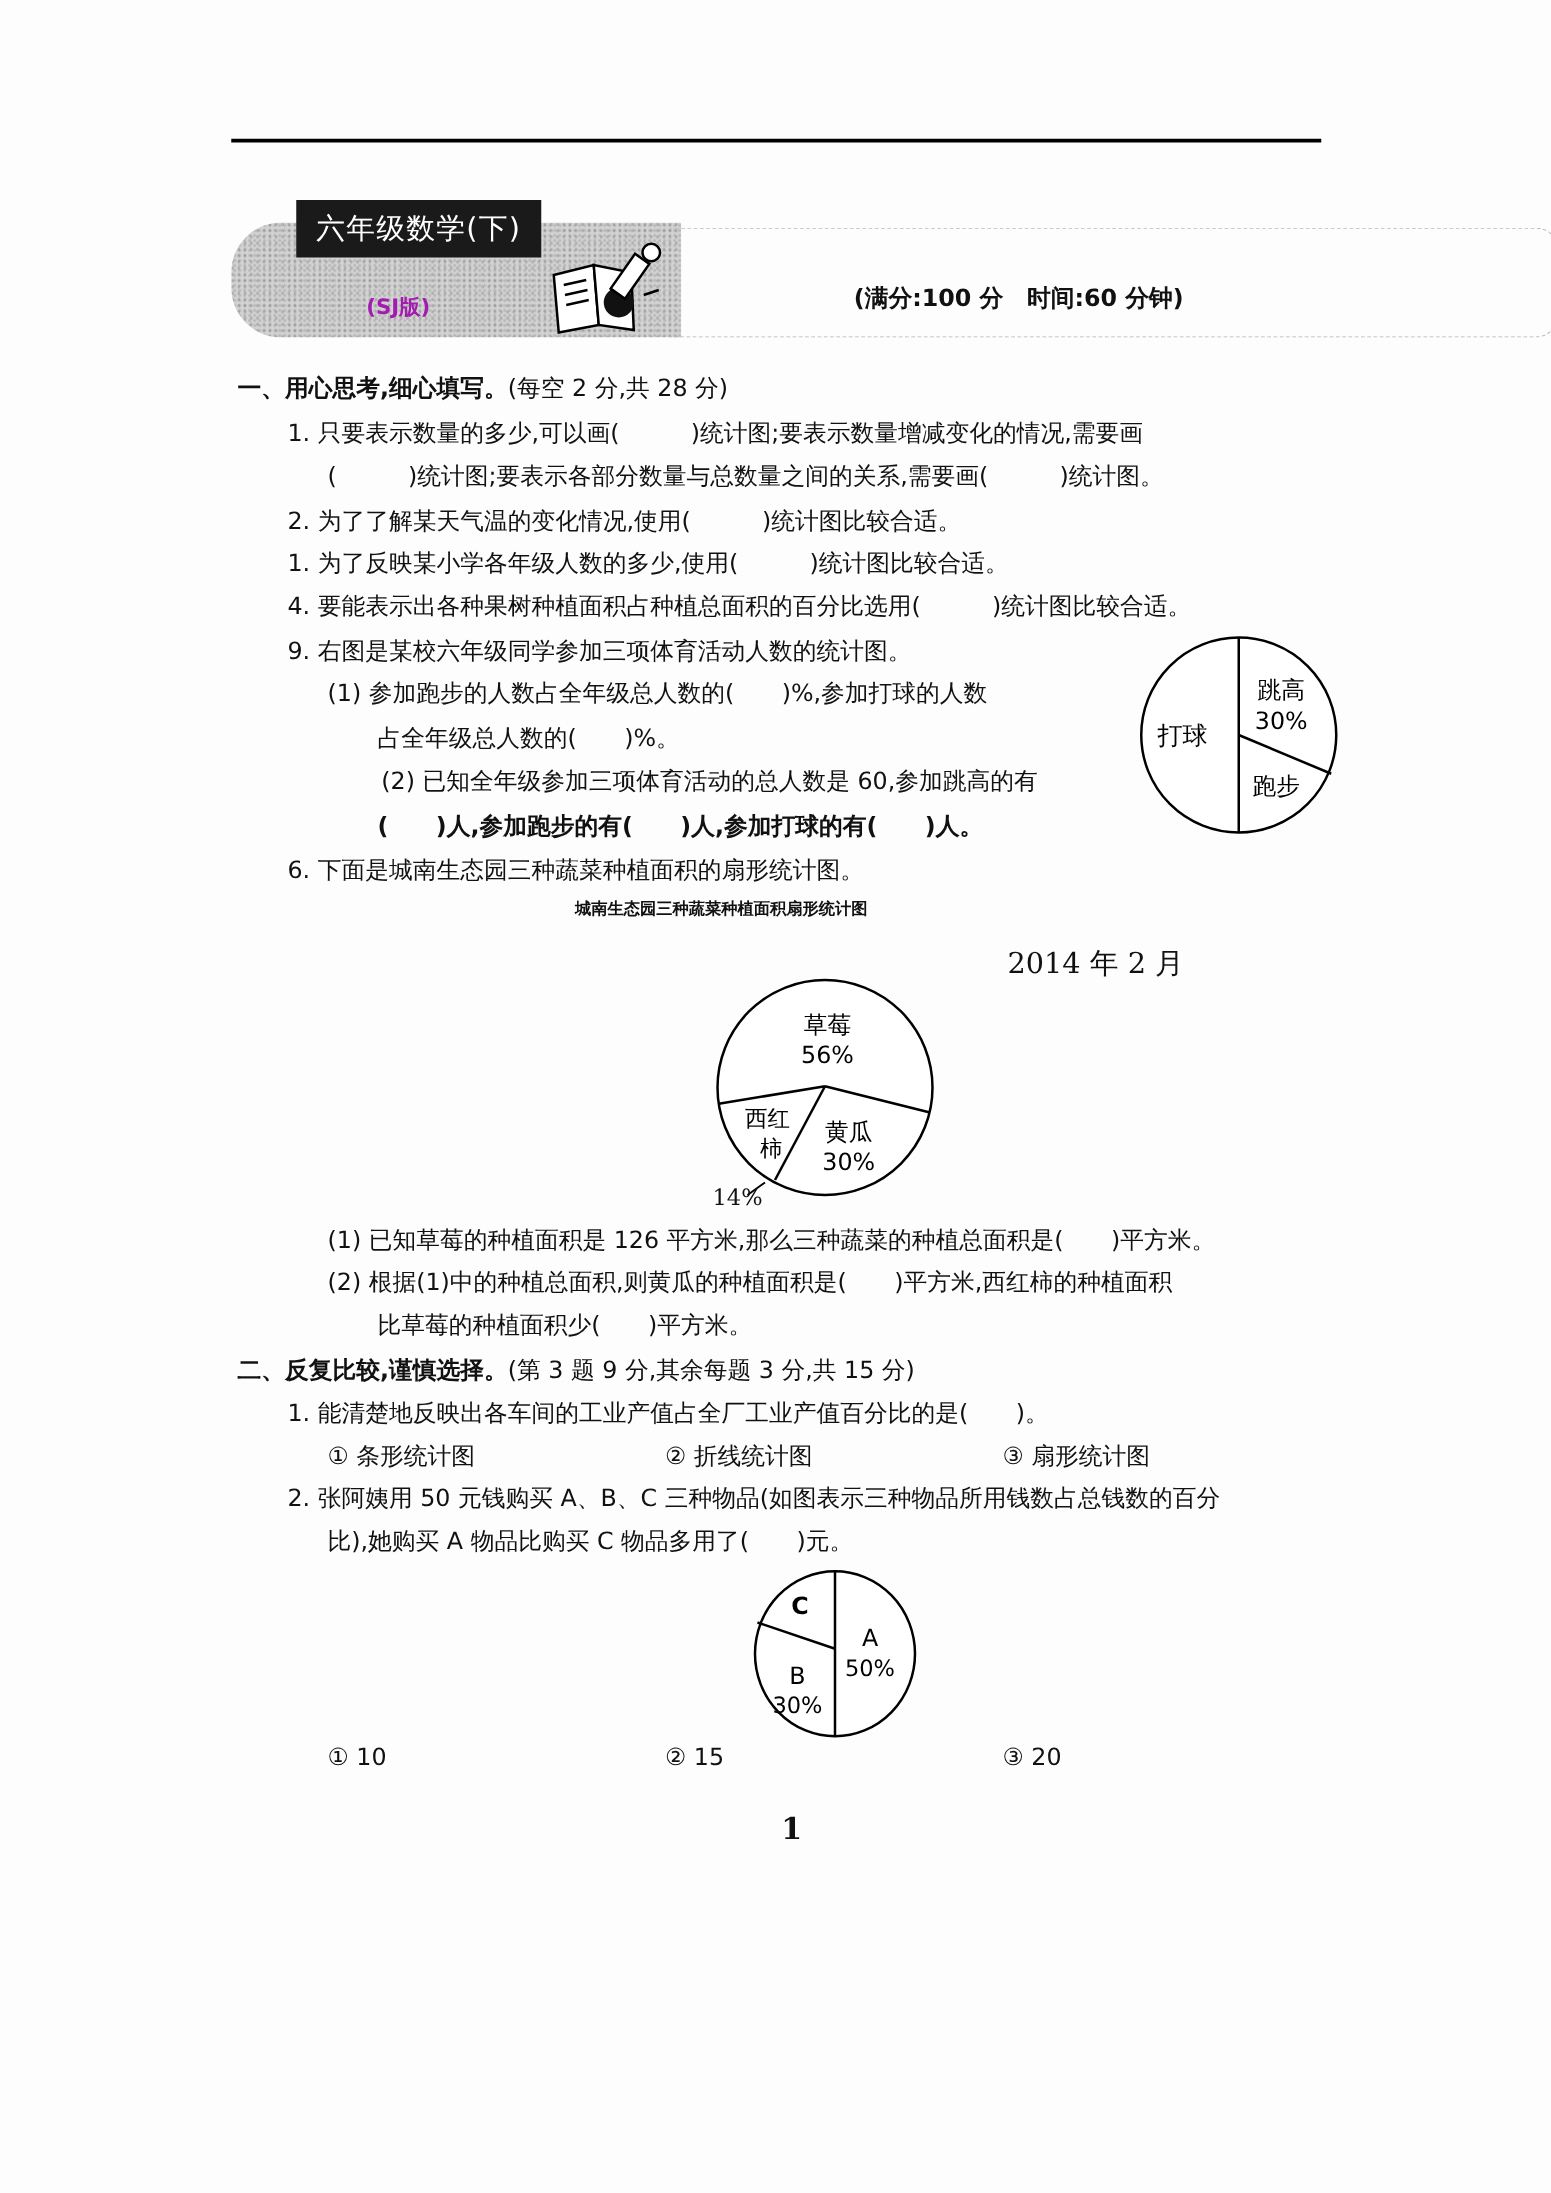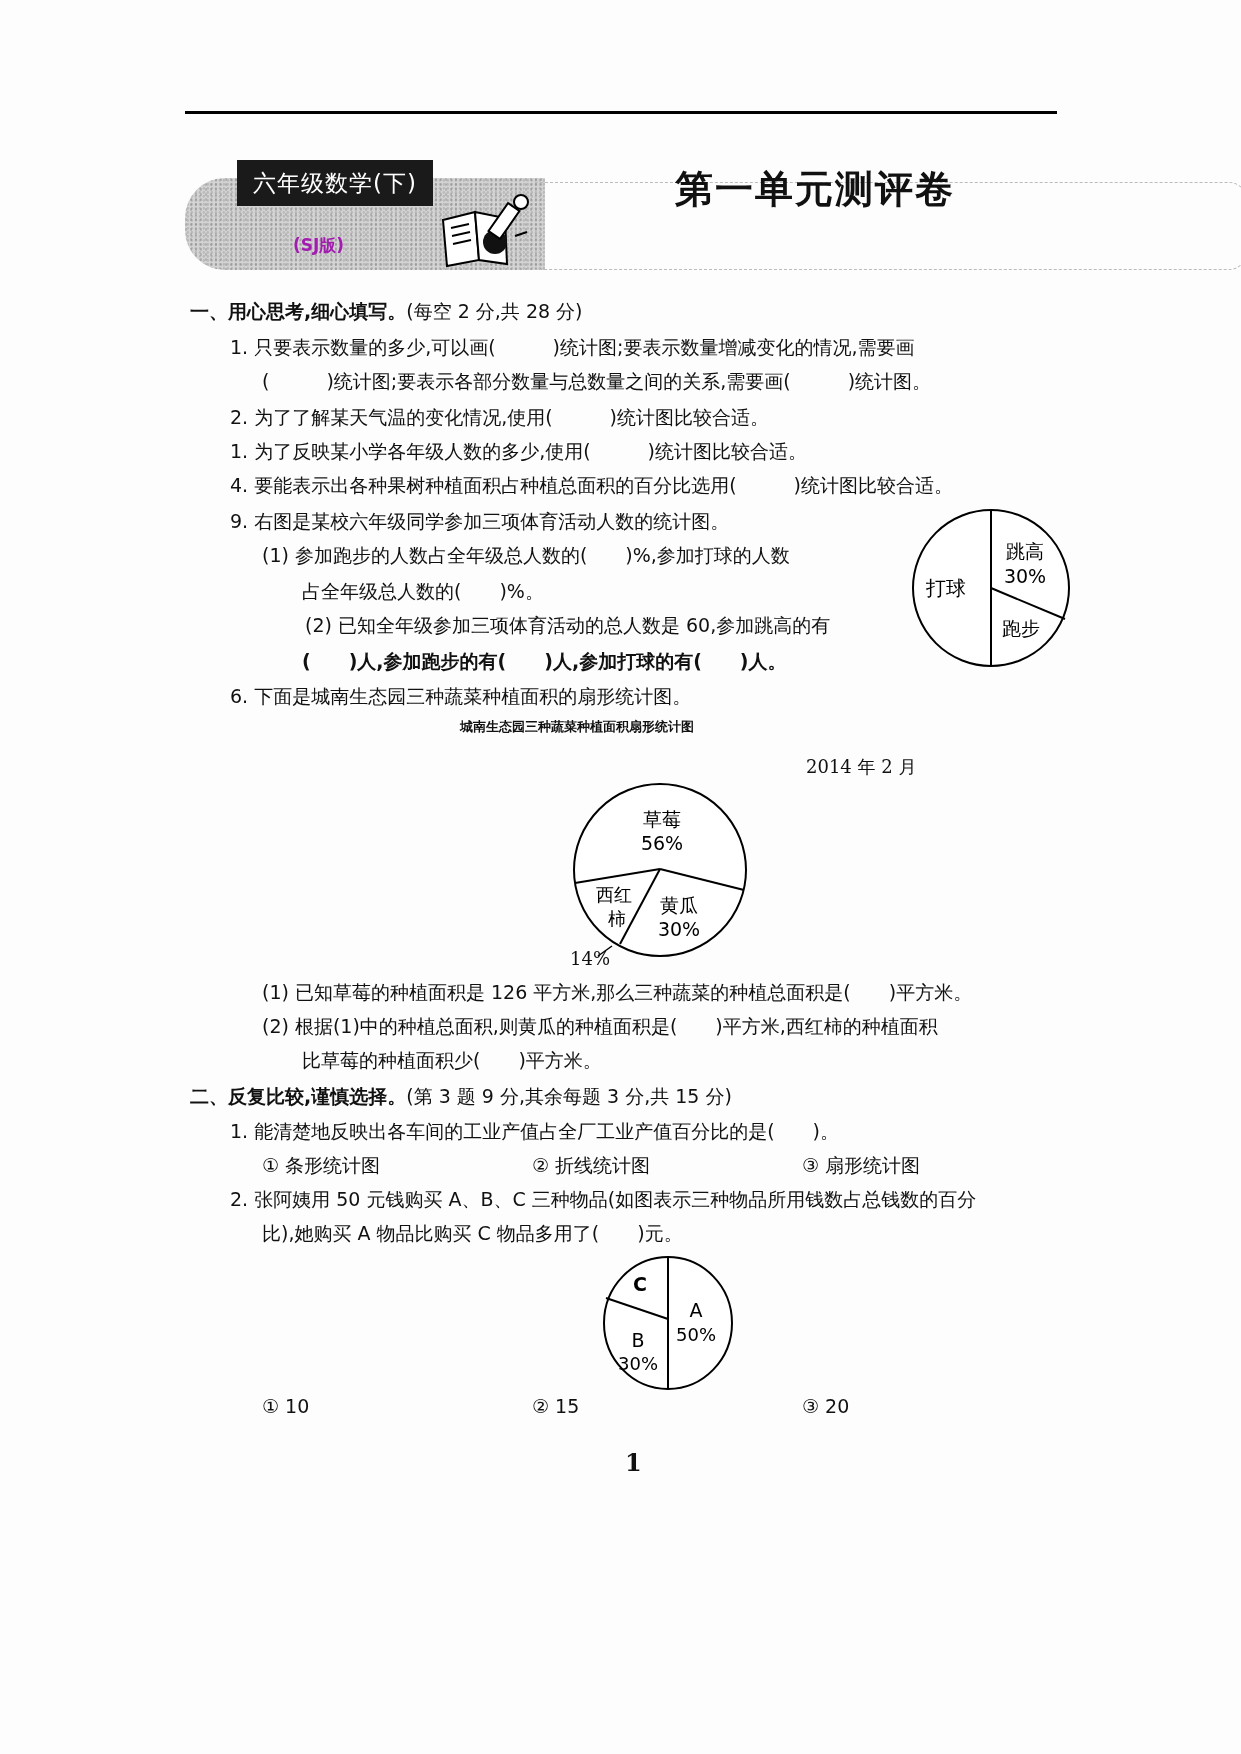--- a/index.html
+++ b/index.html
@@ -41,21 +41,21 @@
     position: absolute; left: 420px; top: 66px; width: 420px; text-align: center;
     font-size: 19px; font-weight: bold; font-family: "DejaVu Sans", sans-serif;
   }
 
   .content { position: absolute; left: 0; top: 0; width: 1241px; }
   .line { position: absolute; white-space: nowrap; font-size: 19px; line-height: 28px; font-family: "DejaVu Sans", sans-serif; }
   .sec-title { font-weight: bold; }
   .sec-title .note { font-weight: normal; }
 
   .pie-title { position: absolute; left: 460px; top: 718px; font-size: 13px; font-weight: bold; font-family: "DejaVu Sans", sans-serif; }
-  .pie-date { position: absolute; left: 806px; top: 755px; font-size: 18px; font-family: "DejaVu Serif", serif; }
+  .pie-date { position: absolute; left: 806px; top: 755px; font-size: 23px; font-family: "DejaVu Serif", serif; }
 
   svg text { font-family: "DejaVu Sans", sans-serif; }
   .page-num { position: absolute; left: 625px; top: 1448px; font-size: 24px; font-weight: bold; font-family: "DejaVu Serif", serif; }
 </style>
 </head>
 <body>
 
 <div class="top-rule"></div>
 
 <div class="banner">
@@ -67,21 +67,21 @@
     <path d="M8 30 L40 22 L44 70 L12 76 Z" fill="#fff" stroke="#000" stroke-width="2"></path>
     <path d="M44 70 L40 22 L70 28 L72 74 Z" fill="#fff" stroke="#000" stroke-width="2"></path>
     <line x1="16" y1="38" x2="34" y2="34" stroke="#000" stroke-width="2"></line>
     <line x1="17" y1="46" x2="35" y2="42" stroke="#000" stroke-width="2"></line>
     <line x1="18" y1="54" x2="36" y2="50" stroke="#000" stroke-width="2"></line>
     <circle cx="60" cy="52" r="12" fill="#111"></circle>
     <rect x="62" y="14" width="14" height="34" transform="rotate(35 69 31)" fill="#fff" stroke="#000" stroke-width="2"></rect>
     <circle cx="86" cy="12" r="7" fill="#fff" stroke="#000" stroke-width="2"></circle>
     <line x1="80" y1="46" x2="92" y2="42" stroke="#000" stroke-width="2"></line>
   </svg>
-  <div class="exam-title">第一单元测评卷</div>
+  <div class="exam-meta">(满分:100 分　时间:60 分钟)</div>
 </div>
 
 <div class="content">
 
   <div class="line sec-title" style="left:190px; top:297px;">
     <span>一、用心思考,细心填写。</span><span class="note">(每空 2 分,共 28 分)</span>
   </div>
   <div class="line" style="left:230px; top:333px;">1. 只要表示数量的多少,可以画(　　　)统计图;要表示数量增减变化的情况,需要画</div>
   <div class="line" style="left:262px; top:367px;">(　　　)统计图;要表示各部分数量与总数量之间的关系,需要画(　　　)统计图。</div>
   <div class="line" style="left:230px; top:403px;">2. 为了了解某天气温的变化情况,使用(　　　)统计图比较合适。</div>

